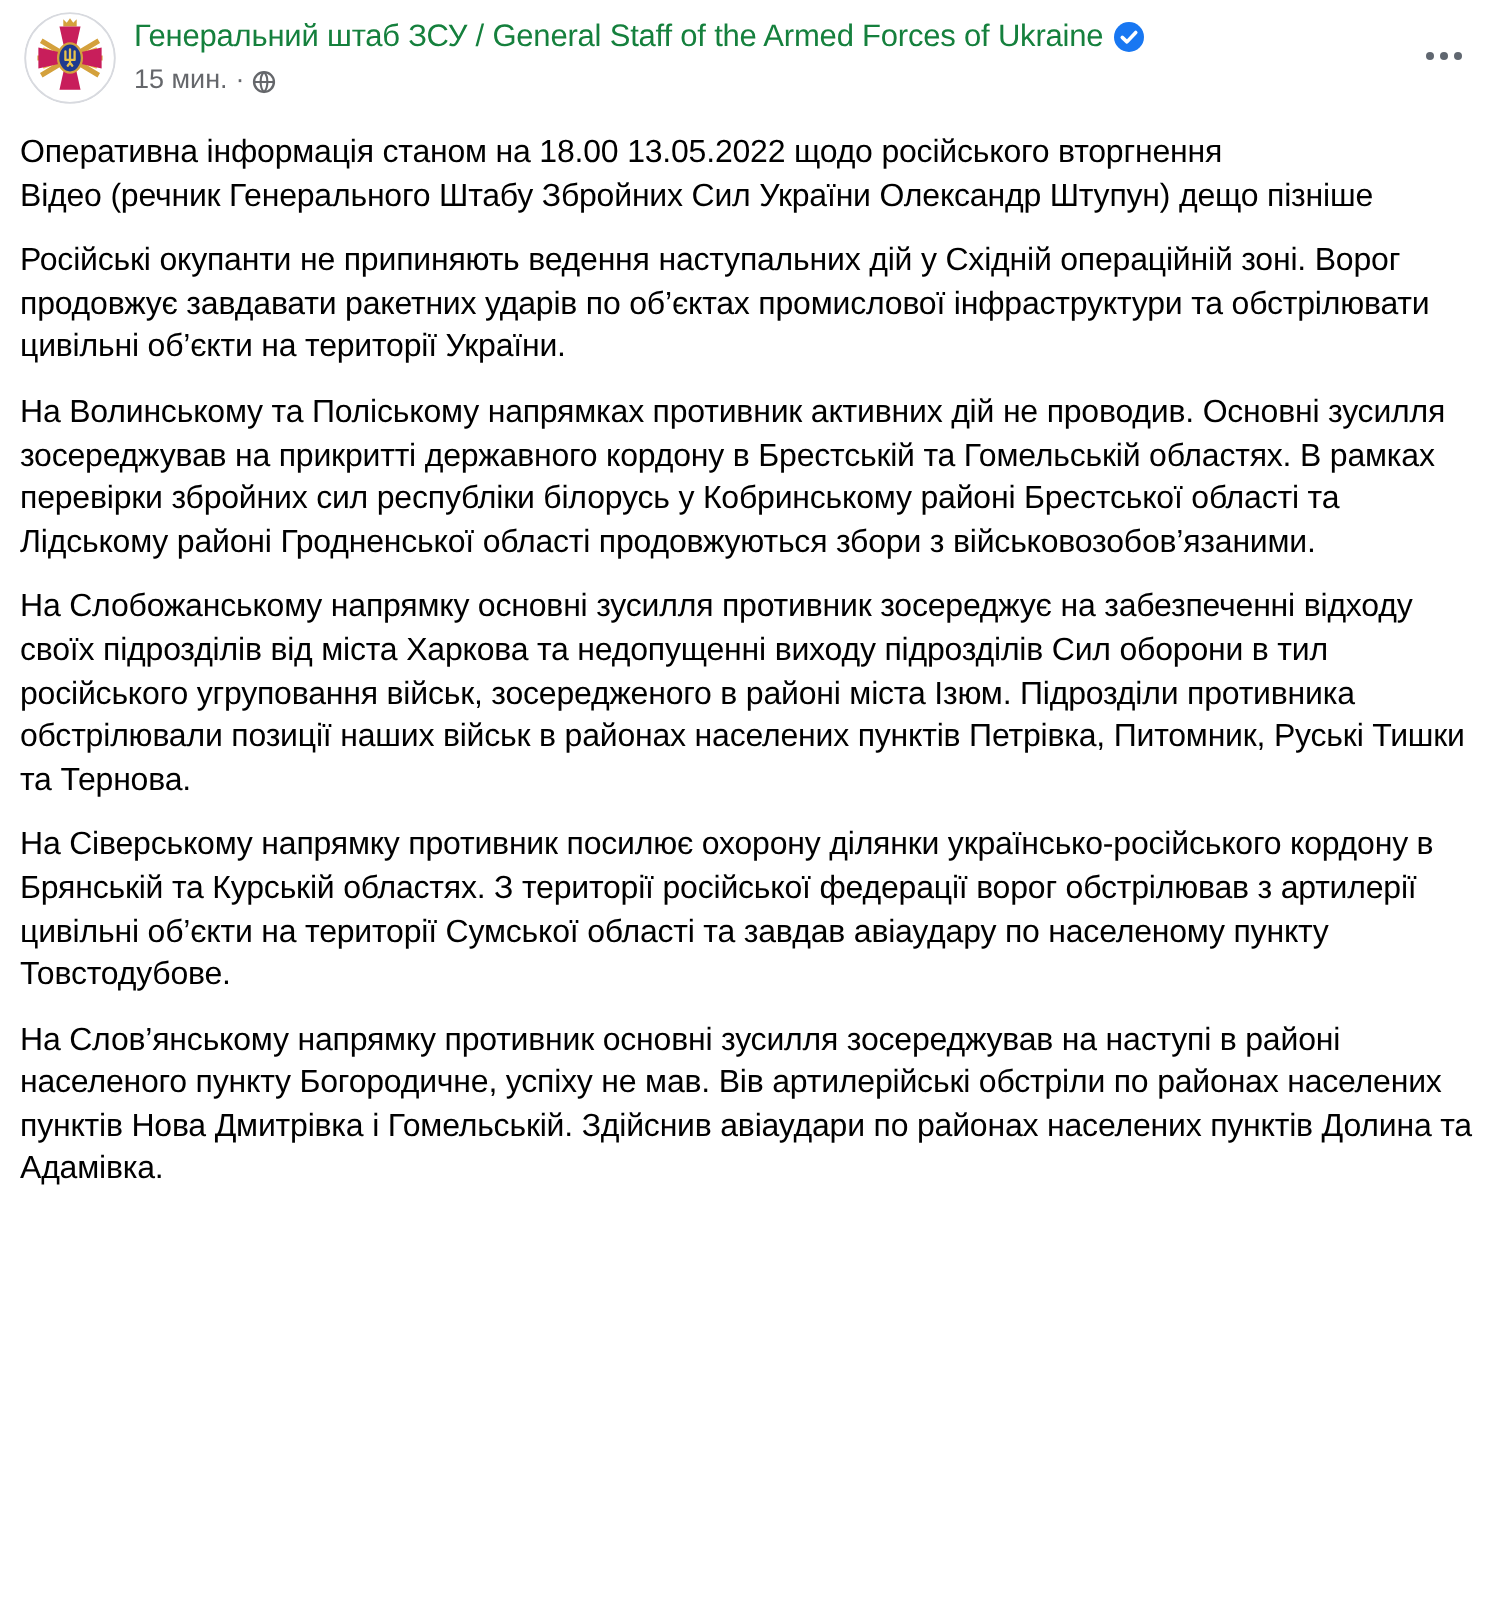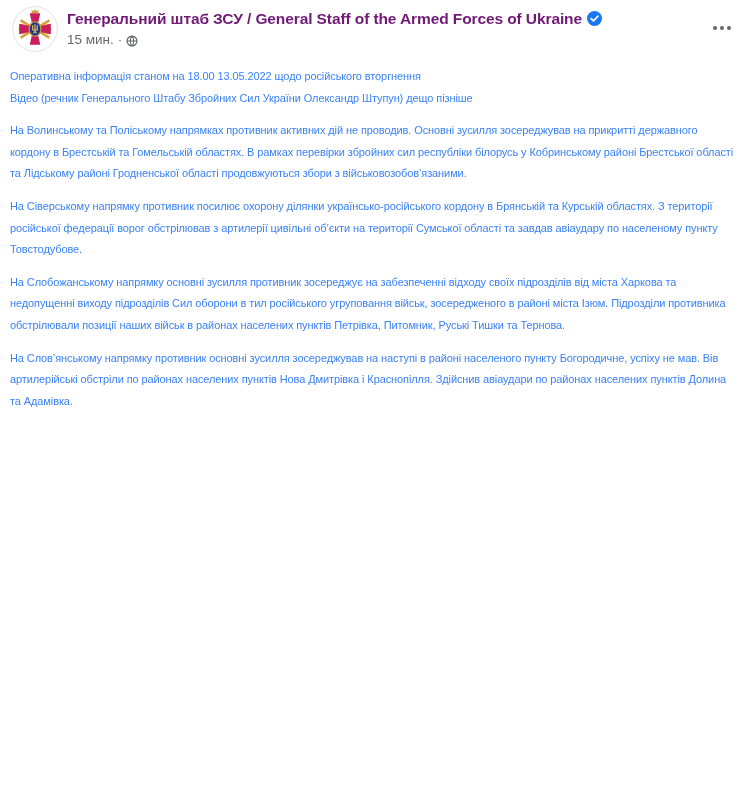--- a/index.html
+++ b/index.html
@@ -31,22 +31,22 @@
     padding-top: 3px;
     min-width: 0;
   }
   .name-row {
     display: flex;
     align-items: center;
     gap: 5px;
   }
   .page-name {
     font-size: 15.5px;
-    font-weight: 700;
-    color: #701a75;
+    font-weight: 400;
+    color: #15803d;
     letter-spacing: -0.1px;
     line-height: 19px;
     cursor: pointer;
     white-space: nowrap;
   }
   .verified { width: 15px; height: 15px; flex: 0 0 15px; display: block; }
   .meta-row {
     display: flex;
     align-items: center;
     gap: 4px;
@@ -73,23 +73,23 @@
   }
   .menu-btn .dot {
     width: 4px; height: 4px;
     border-radius: 50%;
     background: #606770;
   }
 
   
   .post-text {
     padding: 8px 12px 0 10px;
-    font-size: 11px;
+    font-size: 16px;
     line-height: 21.6px;
-    color: #3b82f6;
+    color: #000000;
     letter-spacing: -0.1px;
   }
   .post-text p {
     margin: 0 0 11px 0;
     white-space: pre-line;
   }
 </style>
 </head>
 <body>
 
@@ -138,19 +138,20 @@
     <button class="menu-btn" aria-label="options">
       <span class="dot"></span>
       <span class="dot"></span>
       <span class="dot"></span>
     </button>
   </div>
 
   <div class="post-text">
       <p>Оперативна інформація станом на 18.00 13.05.2022 щодо російського вторгнення
 Відео (речник Генерального Штабу Збройних Сил України Олександр Штупун) дещо пізніше</p>
+      <p>Російські окупанти не припиняють ведення наступальних дій у Східній операційній зоні. Ворог продовжує завдавати ракетних ударів по об’єктах промислової інфраструктури та обстрілювати цивільні об’єкти на території України.</p>
       <p>На Волинському та Поліському напрямках противник активних дій не проводив. Основні зусилля зосереджував на прикритті державного кордону в Брестській та Гомельській областях. В рамках перевірки збройних сил республіки білорусь у Кобринському районі Брестської області та Лідському районі Гродненської області продовжуються збори з військовозобов’язаними.</p>
+      <p>На Слобожанському напрямку основні зусилля противник зосереджує на забезпеченні відходу своїх підрозділів від міста Харкова та недопущенні виходу підрозділів Сил оборони в тил російського угруповання військ, зосередженого в районі міста Ізюм. Підрозділи противника обстрілювали позиції наших військ в районах населених пунктів Петрівка, Питомник, Руські Тишки та Тернова.</p>
       <p>На Сіверському напрямку противник посилює охорону ділянки українсько-російського кордону в Брянській та Курській областях. З території російської федерації ворог обстрілював з артилерії цивільні об’єкти на території Сумської області та завдав авіаудару по населеному пункту Товстодубове.</p>
-      <p>На Слобожанському напрямку основні зусилля противник зосереджує на забезпеченні відходу своїх підрозділів від міста Харкова та недопущенні виходу підрозділів Сил оборони в тил російського угруповання військ, зосередженого в районі міста Ізюм. Підрозділи противника обстрілювали позиції наших військ в районах населених пунктів Петрівка, Питомник, Руські Тишки та Тернова.</p>
-      <p>На Слов’янському напрямку противник основні зусилля зосереджував на наступі в районі населеного пункту Богородичне, успіху не мав. Вів артилерійські обстріли по районах населених пунктів Нова Дмитрівка і Краснопілля. Здійснив авіаудари по районах населених пунктів Долина та Адамівка.</p>
+      <p>На Слов’янському напрямку противник основні зусилля зосереджував на наступі в районі населеного пункту Богородичне, успіху не мав. Вів артилерійські обстріли по районах населених пунктів Нова Дмитрівка і Гомельській. Здійснив авіаудари по районах населених пунктів Долина та Адамівка.</p>
     </div>
 
 </div>
 
 </body></html>

